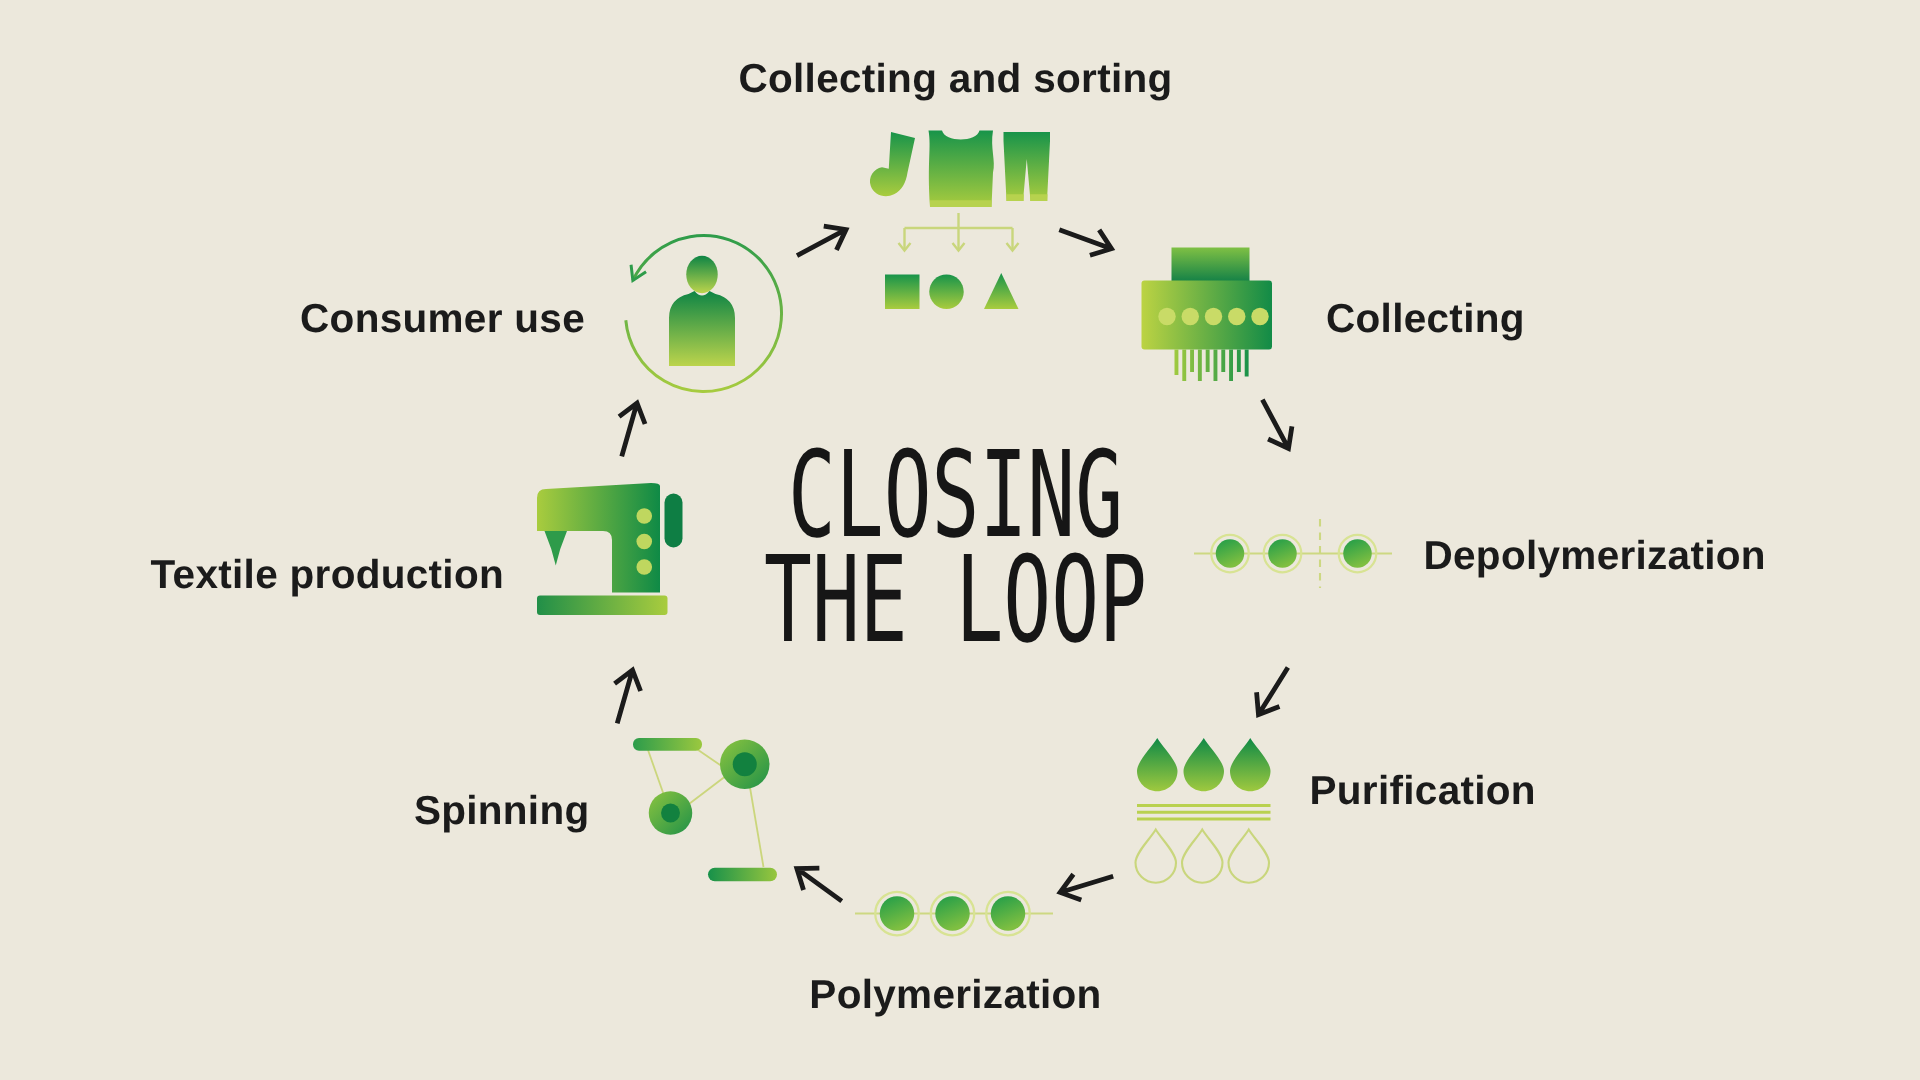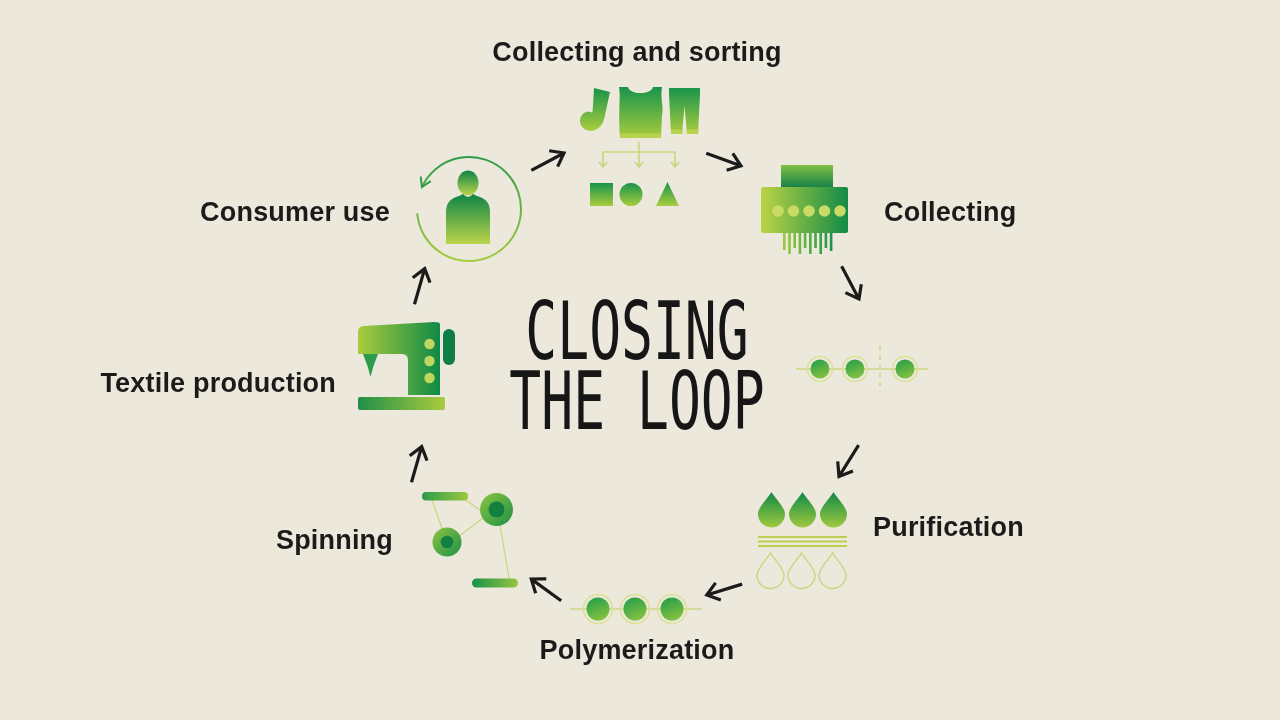--- a/index.html
+++ b/index.html
@@ -44,22 +44,23 @@
 
 <div id="canvas">
 
   <div class="center-title">
     <div>CLOSING</div>
     <div>THE LOOP</div>
   </div>
 
   <div class="stage-label anchor-center" style="left:637px;top:37px;">Collecting and sorting</div>
   <div class="stage-label" style="left:884px;top:197px;">Collecting</div>
+  <div class="stage-label" style="left:949px;top:355px;">Depolymerization</div>
   <div class="stage-label" style="left:873px;top:512px;">Purification</div>
-  <div class="stage-label anchor-center" style="left:637px;top:635px;">Polymerization</div>
+  <div class="stage-label anchor-center" style="left:637px;top:648px;">Polymerization</div>
   <div class="stage-label anchor-right" style="left:393px;top:525px;text-align:right;">Spinning</div>
   <div class="stage-label anchor-right" style="left:336px;top:338px;margin-top:30px;">Textile production</div>
   <div class="stage-label anchor-right" style="left:390px;top:197px;">Consumer use</div>
 
   <div class="icon-wrap" style="left:572px;top:82px;">
     <svg width="135" height="135" viewBox="0 0 135 135">
       <defs>
         <linearGradient id="gV" x1="0" y1="0" x2="0" y2="1">
           <stop offset="0" stop-color="#18944A"></stop>
             <stop offset="1" stop-color="#A9CC3E"></stop>

